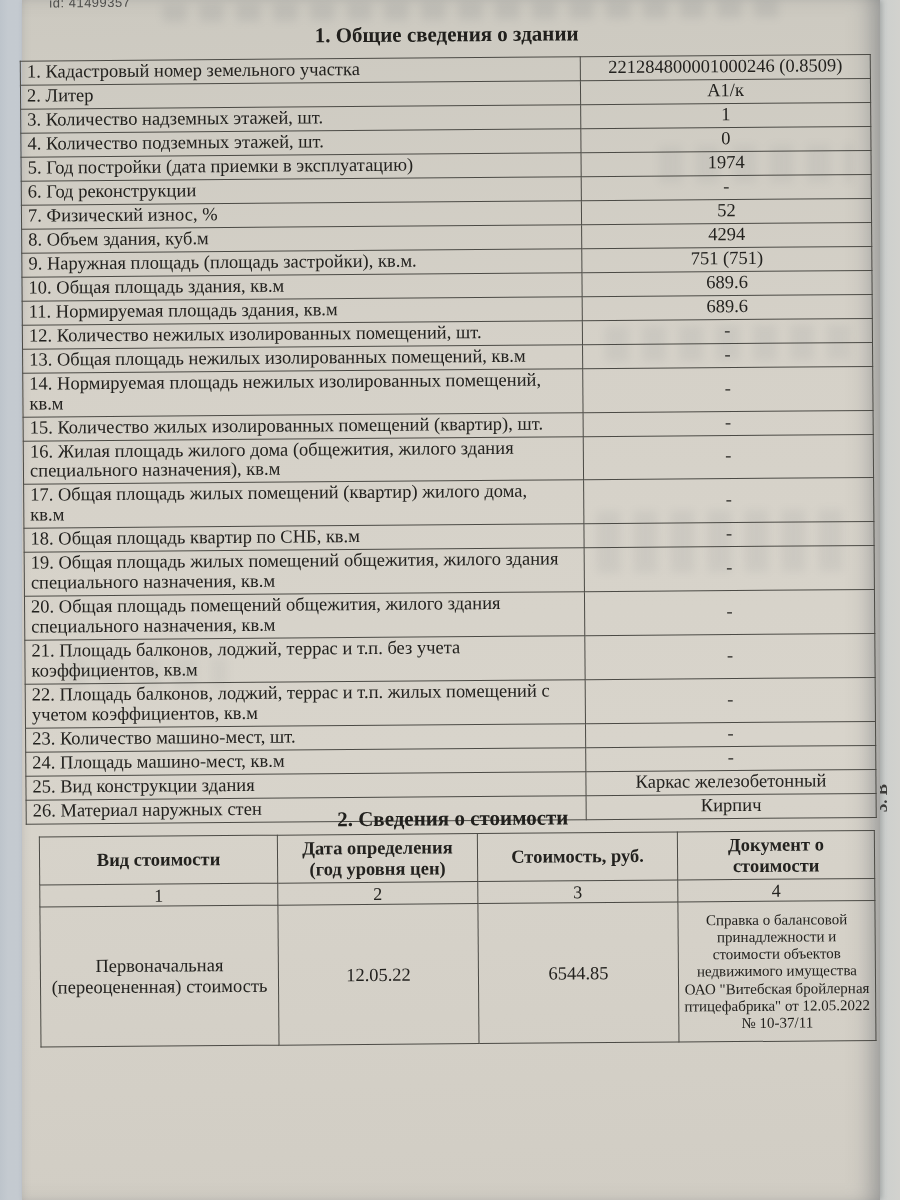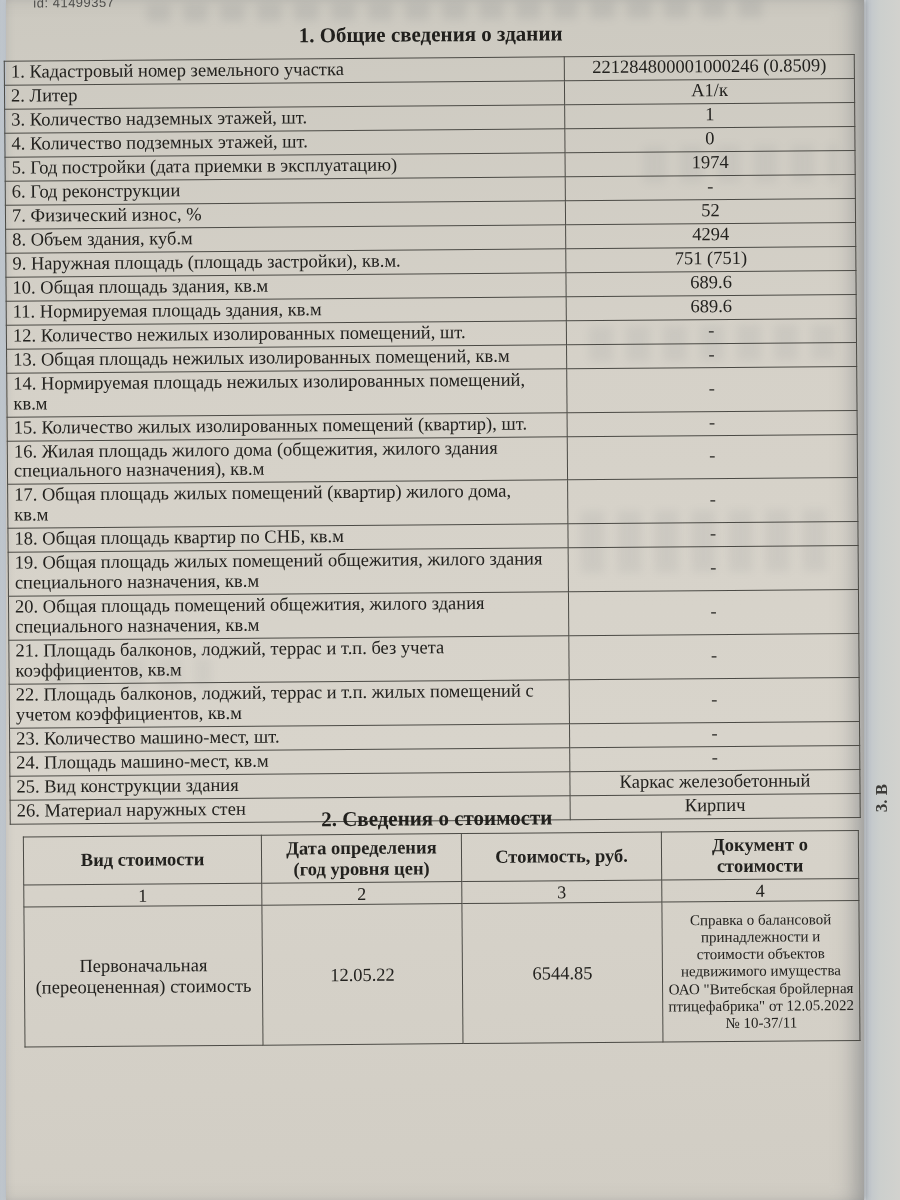--- a/index.html
+++ b/index.html
@@ -18,21 +18,21 @@
     background: linear-gradient(90deg, #bfc5cb 0px, #cccfcd 14px, #d2d2ce 100%);
   }
   .edge-text {
     position: absolute; top: 788px; right: 4px;
     transform: rotate(-90deg); transform-origin: center;
     font-weight: bold; font-size: 17px; color: #3c3b38; white-space: nowrap;
   }
 
   
   .paper {
-    position: absolute; left: 6px; top: 0; width: 858px; height: 1200px;
+    position: absolute; left: 22px; top: 0; width: 858px; height: 1200px;
     background: linear-gradient(178deg, #ccc9c0 0%, #d5d1c8 30%, #d8d4cb 62%, #d1cdc4 100%);
     box-shadow:
       2px 0 5px rgba(70, 75, 80, 0.30),
       inset -18px 0 24px -12px rgba(90, 95, 102, 0.55),
       inset 4px 0 10px -5px rgba(120, 124, 130, 0.35);
   }
   .content {
     position: absolute; inset: 0;
     transform: rotate(-0.45deg);
     transform-origin: 10% 50%;

